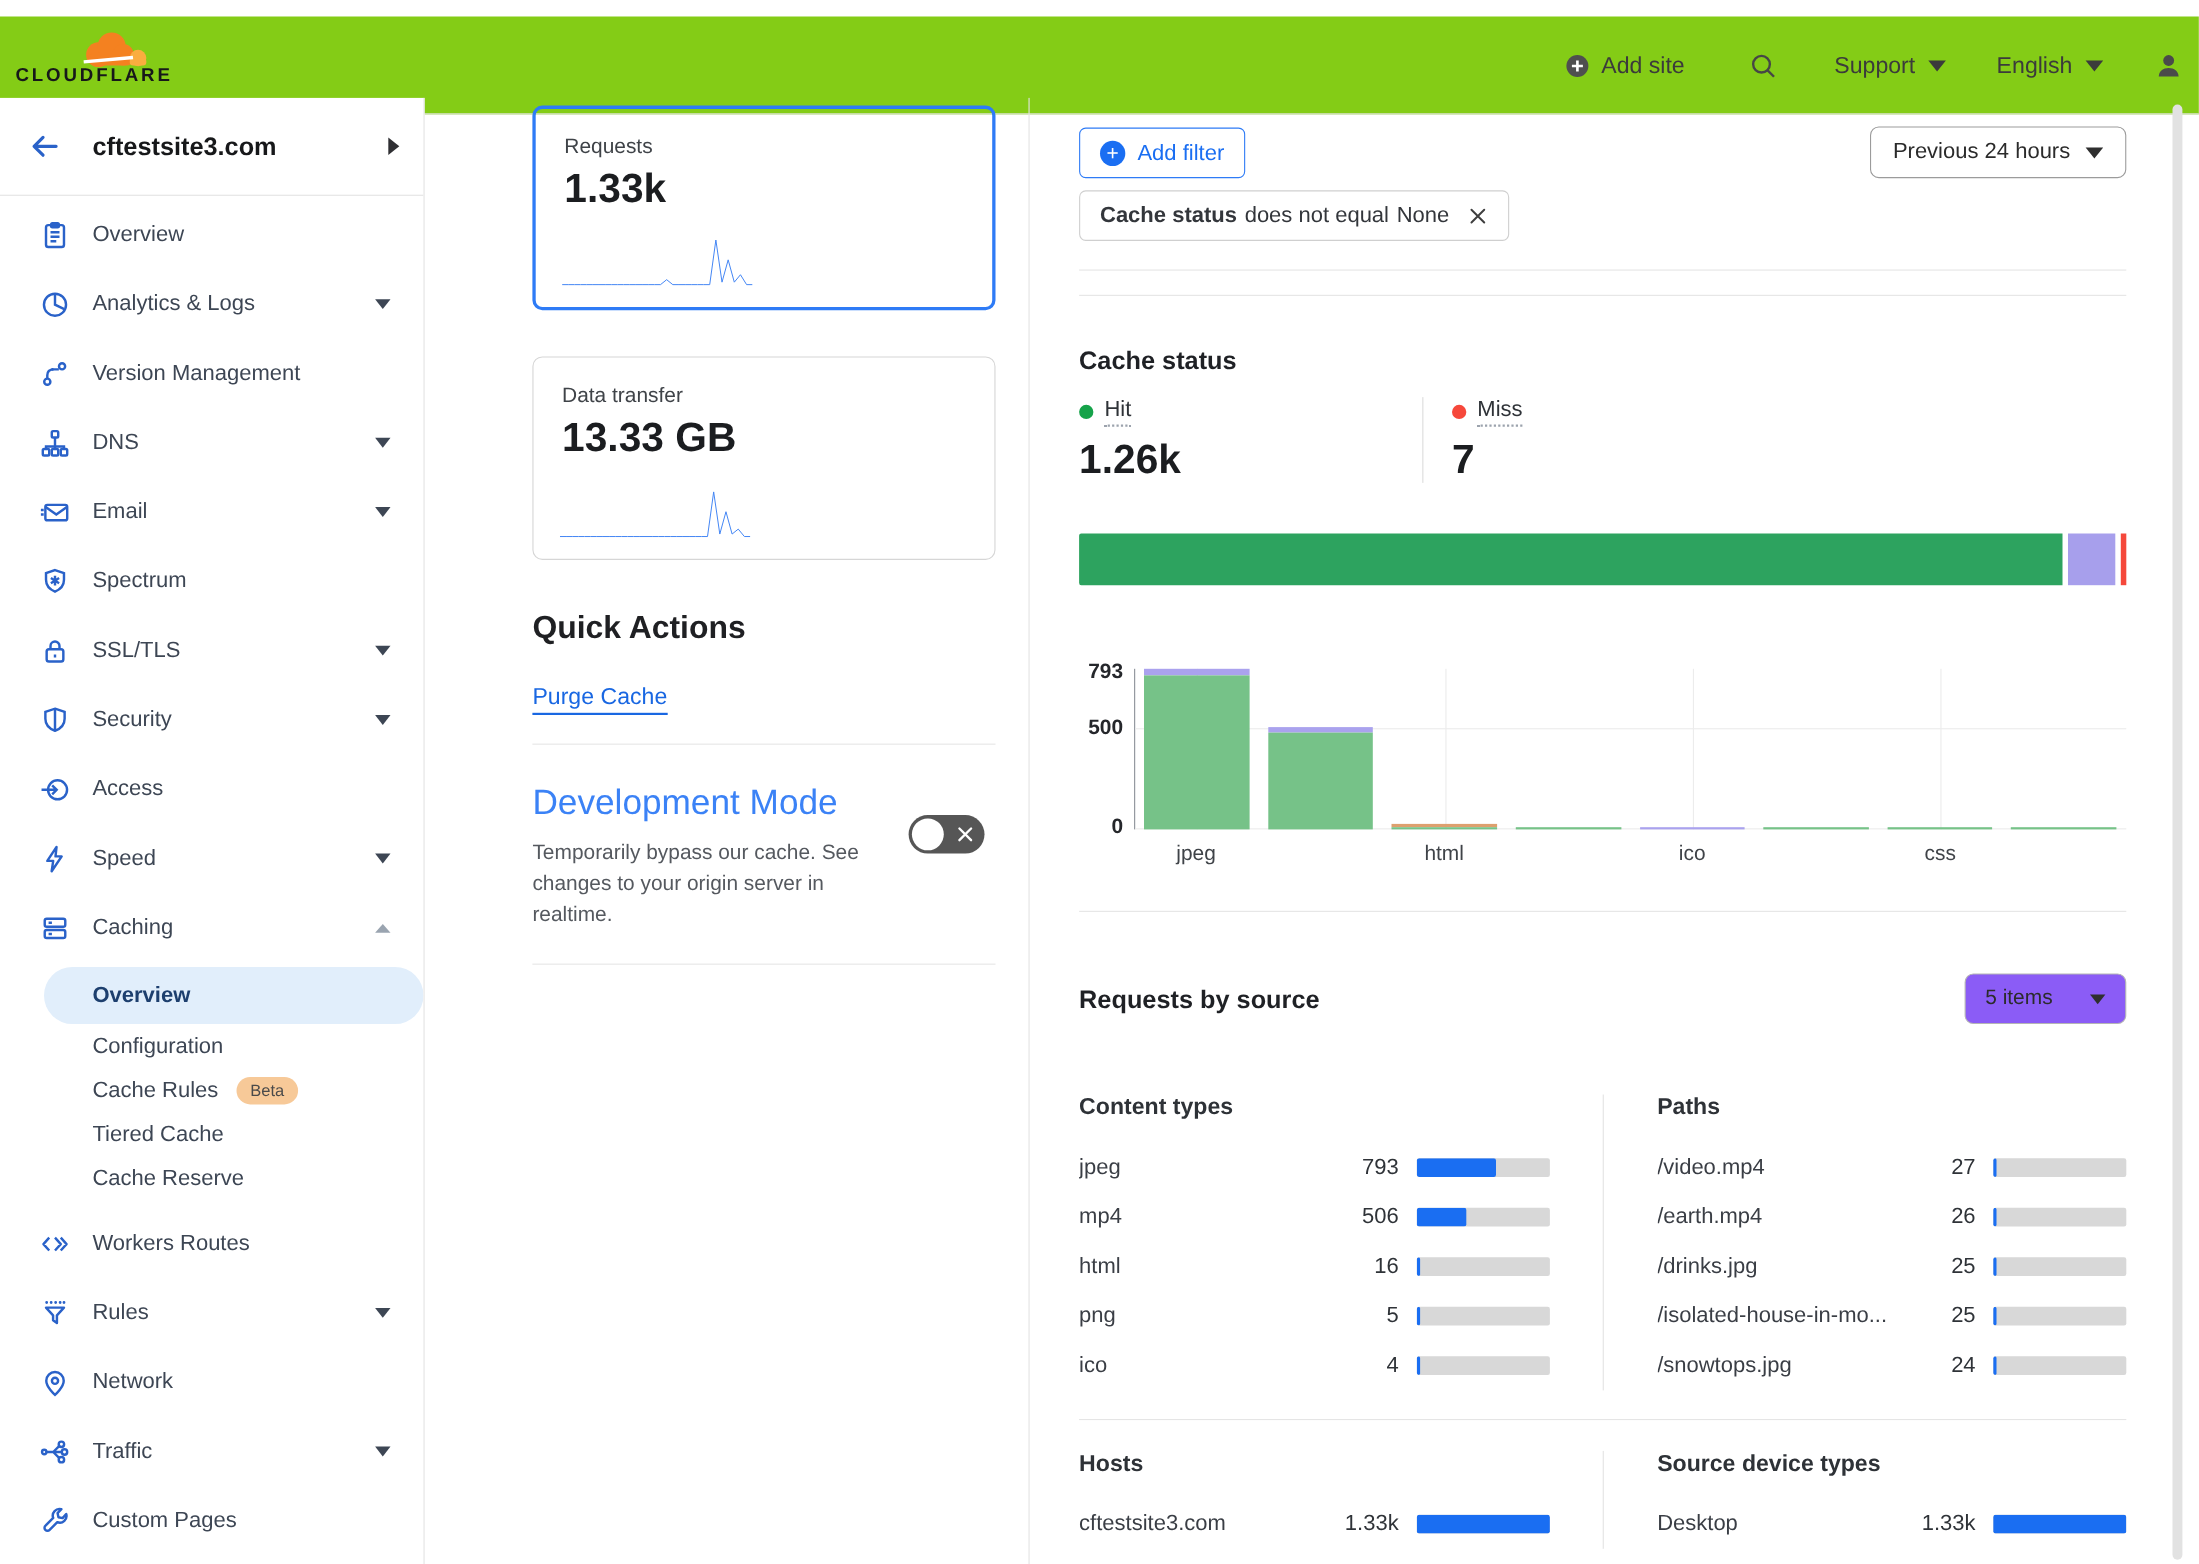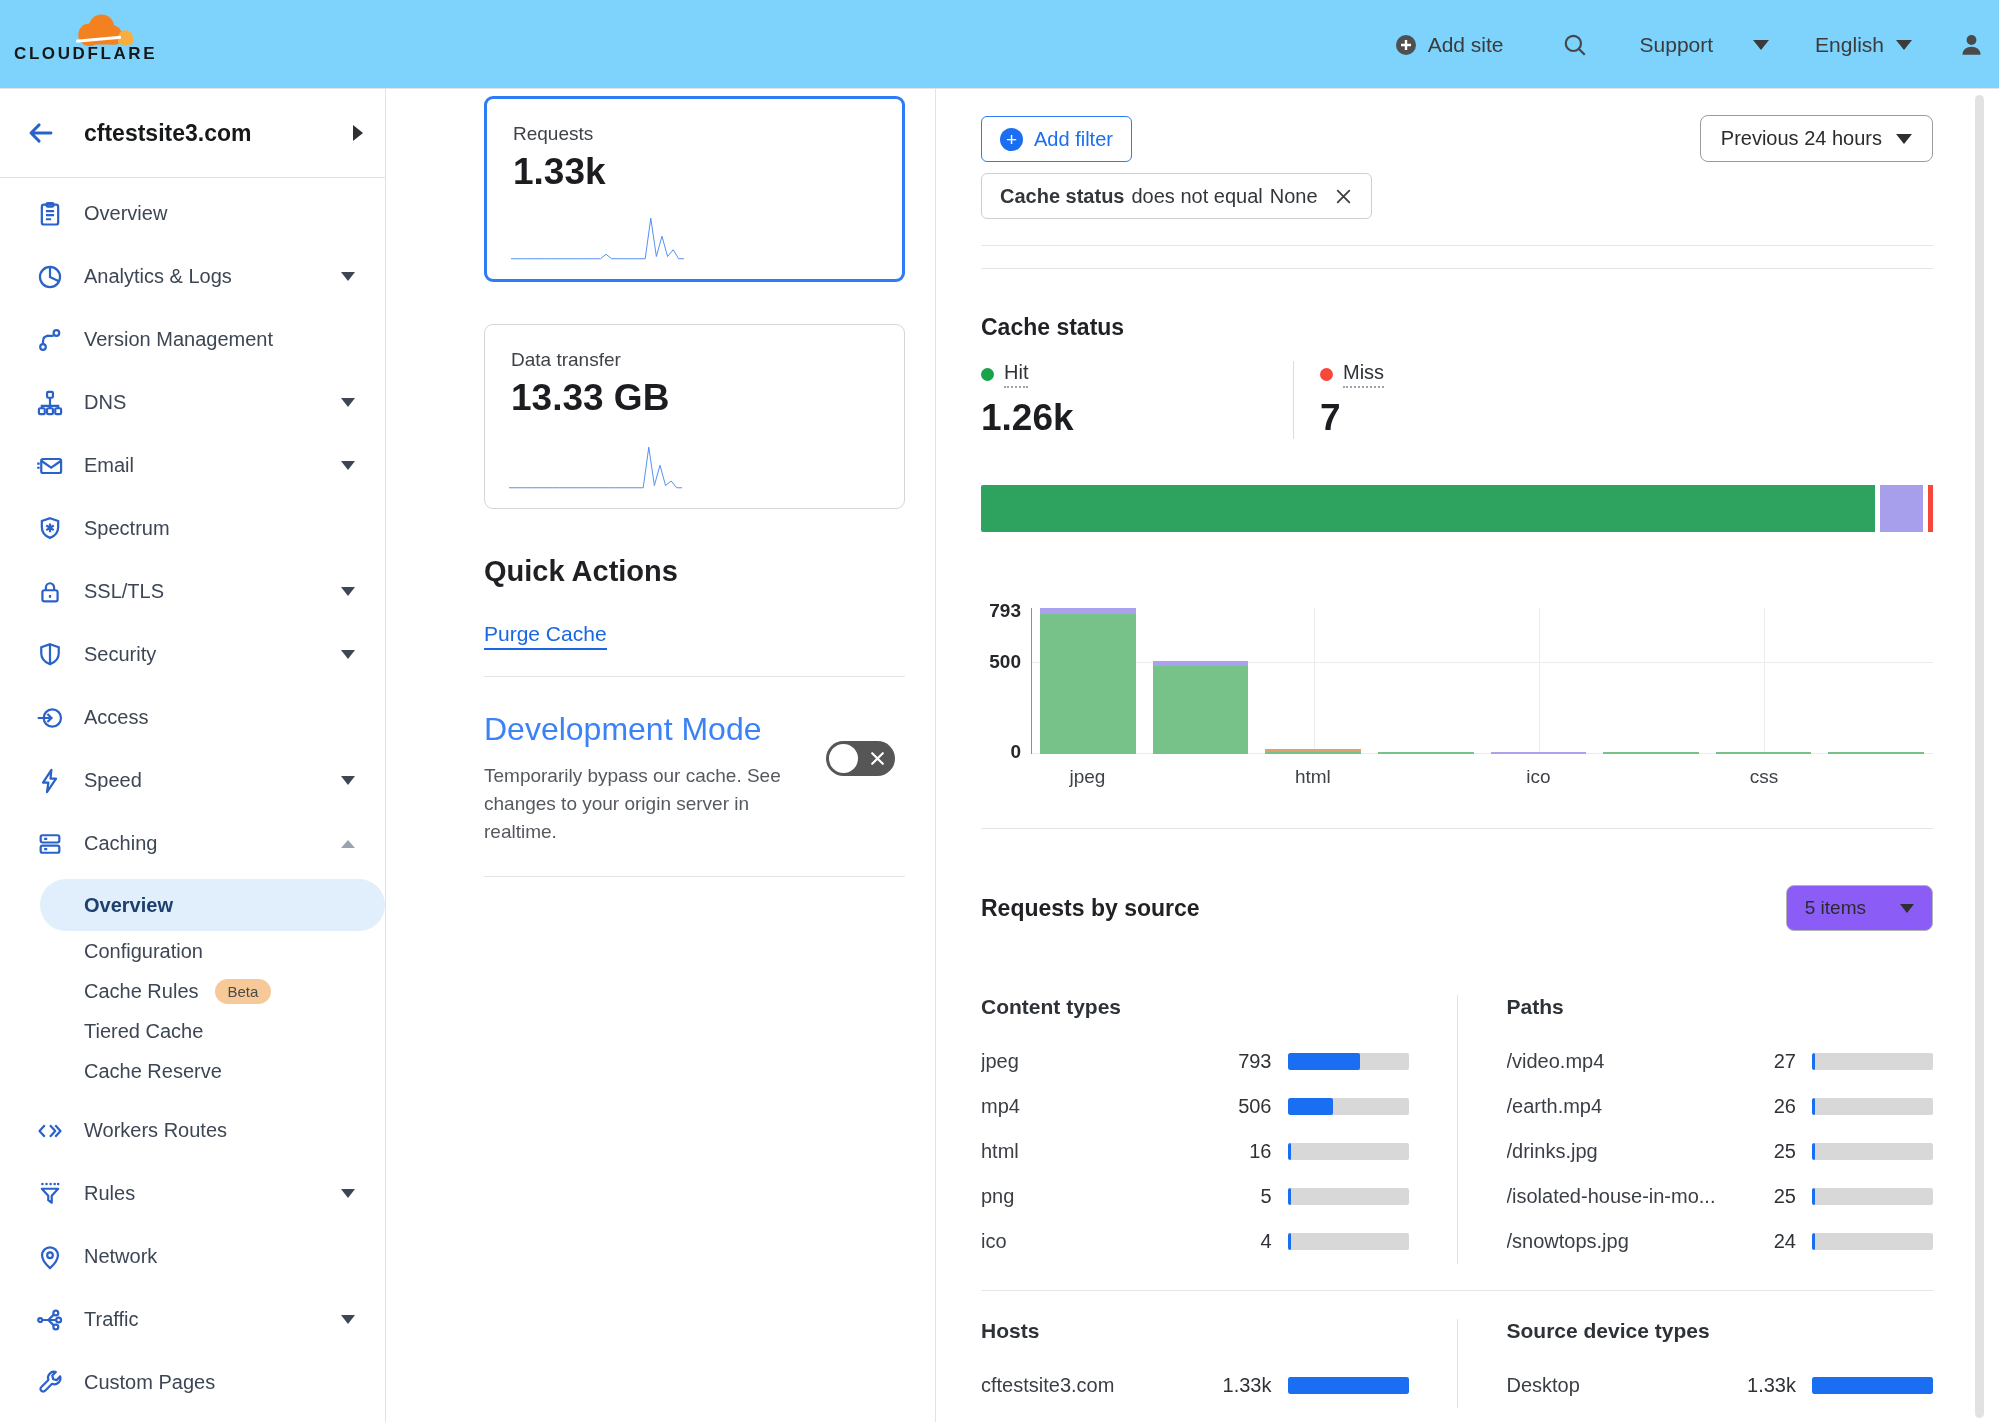--- a/index.html
+++ b/index.html
@@ -3,21 +3,21 @@
 <meta charset="utf-8">
 <style>
   * { box-sizing: border-box; }
   html,body { margin:0; padding:0; }
   body {
     width:1999px; height:1422px; overflow:hidden; position:relative;
     background:#fff; color:#202225;
     font-family:"Liberation Sans", sans-serif;
   }
   
-  .topbar { position:absolute; top:0; left:0; right:0; height:89px; background:#7dd3fc; border-bottom:1px solid #e3e3e3; }
+  .topbar { position:absolute; top:15px; left:0; right:0; height:89px; background:#84cc16; border-bottom:1px solid #e3e3e3; }
   .logo { position:absolute; left:14px; top:6px; width:122px; height:60px; }
   .logo .cloud { position:absolute; right:-6px; top:2px; }
   .logo .word { position:absolute; left:0; bottom:2px; font-size:17px; font-weight:bold; letter-spacing:2.6px; color:#17181a; }
   .top-right { position:absolute; right:14px; top:0; height:89px; display:flex; align-items:center; color:#3b3b3b; font-size:21px; }
   .top-item { display:flex; align-items:center; cursor:pointer; }
   .caret-down { width:0; height:0; border-left:8px solid transparent; border-right:8px solid transparent; border-top:10px solid #3b3b3b; margin-left:12px; }
   
   .sidebar { position:absolute; top:89px; left:0; bottom:0; width:386px; background:#fff; border-right:1px solid #e3e3e3; overflow:hidden; }
   .site-header { height:89px; border-bottom:1px solid #e3e3e3; display:flex; align-items:center; padding:0 22px 0 26px; }
   .site-name { font-size:23px; font-weight:bold; color:#17181a; margin-left:28px; }
@@ -135,21 +135,21 @@
           <path d="M12 7v10M7 12h10" stroke="#fff" stroke-width="2.4"></path>
         </svg>
       <span>Add site</span>
     </div>
     <div class="top-item" style="margin-right:52px;">
       <svg width="26" height="26" viewBox="0 0 24 24" fill="none" stroke="#464646" stroke-width="2">
           <circle cx="10.5" cy="10.5" r="7"></circle>
           <path d="M15.6 15.6 21 21"></path>
         </svg>
     </div>
-    <div class="top-item" style="margin-right:46px;gap:28px;">
+    <div class="top-item" style="margin-right:46px;">
       <span>Support</span>
       <span class="caret-down"></span>
     </div>
     <div class="top-item" style="margin-right:46px;">
       <span>English</span>
       <span class="caret-down"></span>
     </div>
     <div class="top-item">
       <svg width="27" height="27" viewBox="0 0 24 24" fill="#4a4a4a">
           <circle cx="12" cy="8" r="4.4"></circle>

